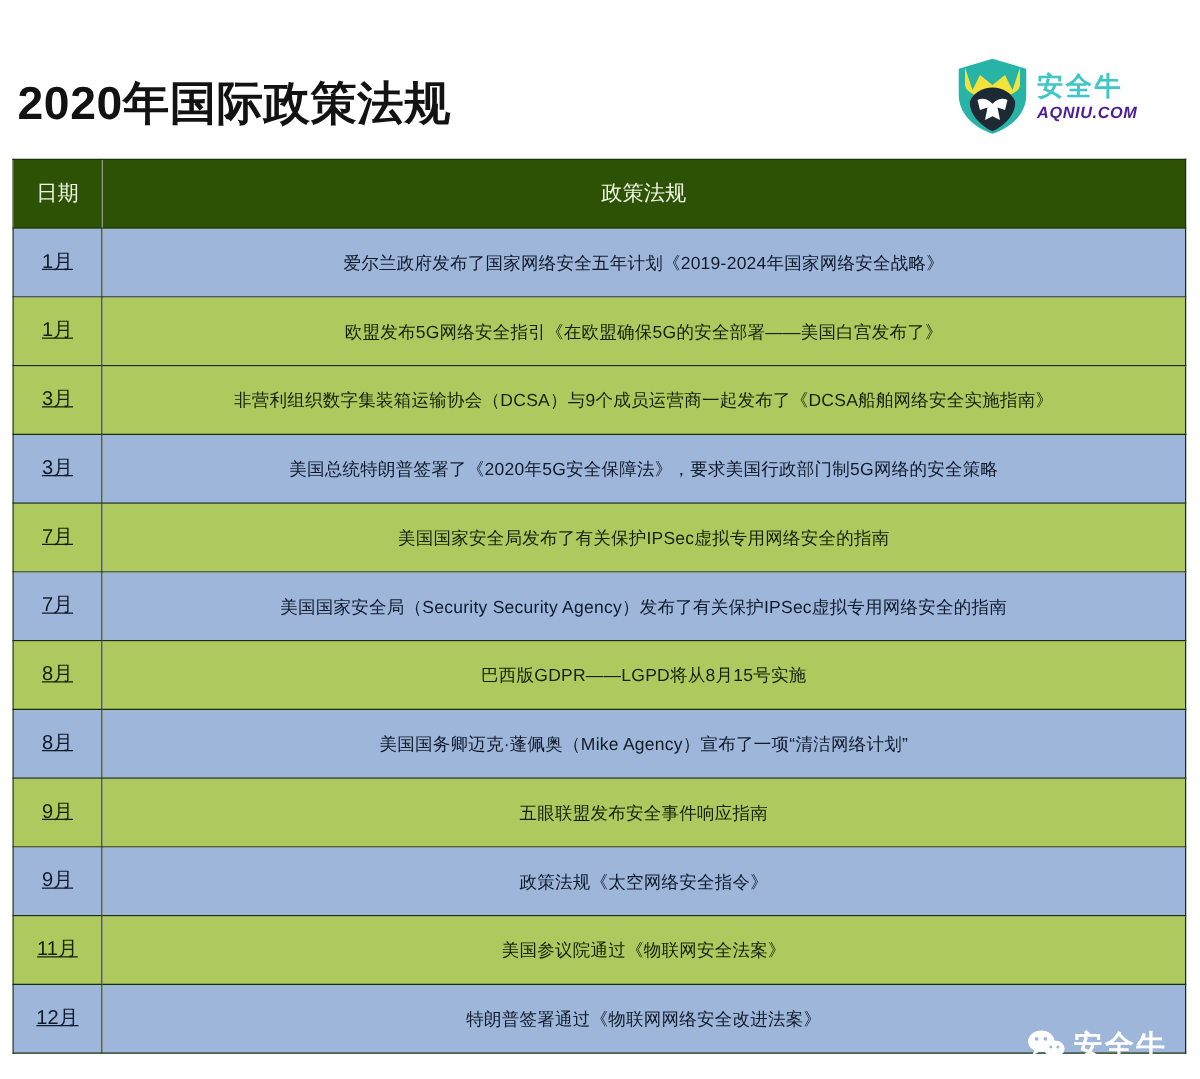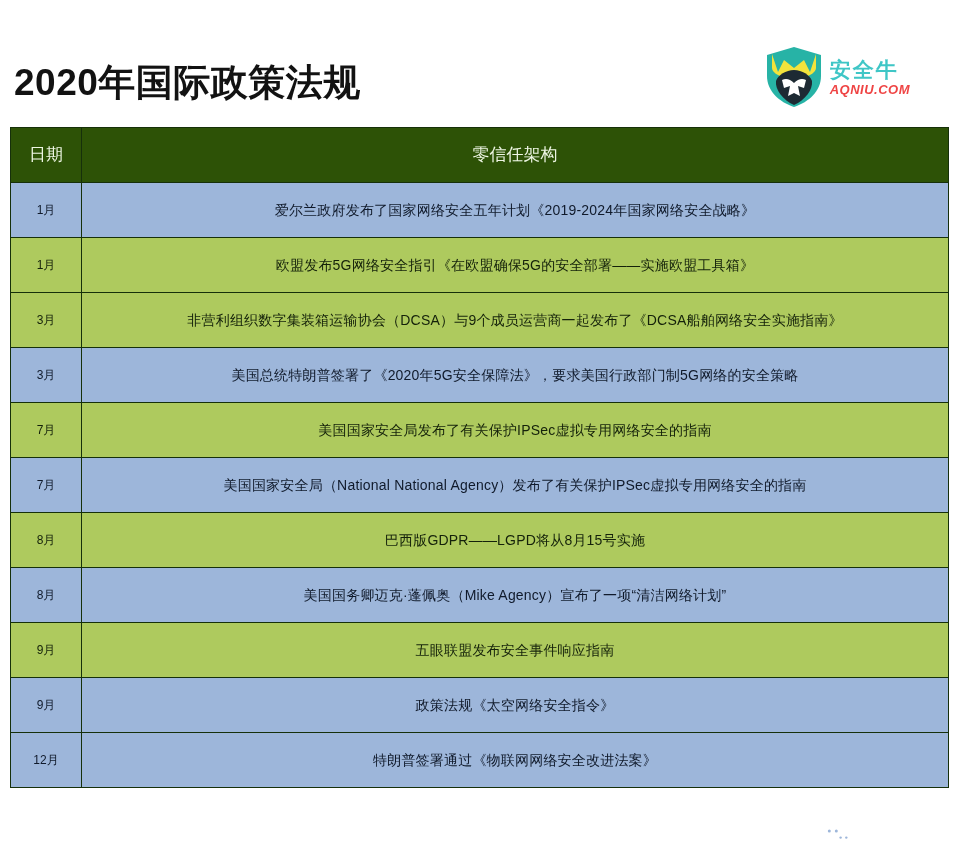--- a/index.html
+++ b/index.html
@@ -58,21 +58,21 @@
     font-size: 21px;
     font-weight: bold;
     color: #3fc6c6;
     letter-spacing: 2px;
     white-space: nowrap;
   }
   .brand-en {
     font-size: 13px;
     font-weight: bold;
     font-style: italic;
-    color: #ef4444;
+    color: #4c1d95;
     letter-spacing: 0.5px;
     margin-top: 3px;
     white-space: nowrap;
   }
 
   
   .policy-table {
     position: absolute;
     left: 10px;
     top: 127px;
@@ -109,21 +109,22 @@
   tbody tr.row-blue td {
     background: #9db6da;
     color: #101a2b;
   }
   tbody tr.row-green td {
     background: #aeca5e;
     color: #14210a;
   }
 
   td.cell-date {
-    font-size: 12px;
+    font-size: 16px;
+    text-decoration: underline;
   }
   td.cell-policy {
     font-size: 14px;
     letter-spacing: 0.2px;
   }
 
   
   .wechat-watermark {
     position: absolute;
     right: 26px;
@@ -177,63 +178,67 @@
 </div>
 
 <table class="policy-table">
   <colgroup>
     <col class="col-date">
     <col class="col-policy">
   </colgroup>
   <thead>
     <tr>
       <th>日期</th>
-      <th>零信任架构</th>
+      <th>政策法规</th>
     </tr>
   </thead>
   <tbody id="table-body">
       <tr class="row-blue">
         <td class="cell-date">1月</td>
         <td class="cell-policy">爱尔兰政府发布了国家网络安全五年计划《2019-2024年国家网络安全战略》</td>
       </tr>
       <tr class="row-green">
         <td class="cell-date">1月</td>
-        <td class="cell-policy">欧盟发布5G网络安全指引《在欧盟确保5G的安全部署——实施欧盟工具箱》</td>
+        <td class="cell-policy">欧盟发布5G网络安全指引《在欧盟确保5G的安全部署——美国白宫发布了》</td>
       </tr>
       <tr class="row-green">
         <td class="cell-date">3月</td>
         <td class="cell-policy">非营利组织数字集装箱运输协会（DCSA）与9个成员运营商一起发布了《DCSA船舶网络安全实施指南》</td>
       </tr>
       <tr class="row-blue">
         <td class="cell-date">3月</td>
         <td class="cell-policy">美国总统特朗普签署了《2020年5G安全保障法》，要求美国行政部门制5G网络的安全策略</td>
       </tr>
       <tr class="row-green">
         <td class="cell-date">7月</td>
         <td class="cell-policy">美国国家安全局发布了有关保护IPSec虚拟专用网络安全的指南</td>
       </tr>
       <tr class="row-blue">
         <td class="cell-date">7月</td>
-        <td class="cell-policy">美国国家安全局（National National Agency）发布了有关保护IPSec虚拟专用网络安全的指南</td>
+        <td class="cell-policy">美国国家安全局（Security Security Agency）发布了有关保护IPSec虚拟专用网络安全的指南</td>
       </tr>
       <tr class="row-green">
         <td class="cell-date">8月</td>
         <td class="cell-policy">巴西版GDPR——LGPD将从8月15号实施</td>
       </tr>
       <tr class="row-blue">
         <td class="cell-date">8月</td>
         <td class="cell-policy">美国国务卿迈克·蓬佩奥（Mike Agency）宣布了一项“清洁网络计划”</td>
       </tr>
       <tr class="row-green">
         <td class="cell-date">9月</td>
         <td class="cell-policy">五眼联盟发布安全事件响应指南</td>
       </tr>
       <tr class="row-blue">
         <td class="cell-date">9月</td>
         <td class="cell-policy">政策法规《太空网络安全指令》</td>
+      </tr>
+      <tr class="row-green">
+        <td class="cell-date">11月</td>
+        <td class="cell-policy">美国参议院通过《物联网安全法案》</td>
       </tr>
       <tr class="row-blue">
         <td class="cell-date">12月</td>
         <td class="cell-policy">特朗普签署通过《物联网网络安全改进法案》</td>
       </tr>
     </tbody>
 </table>
 
 <div class="wechat-watermark">
   <span>

